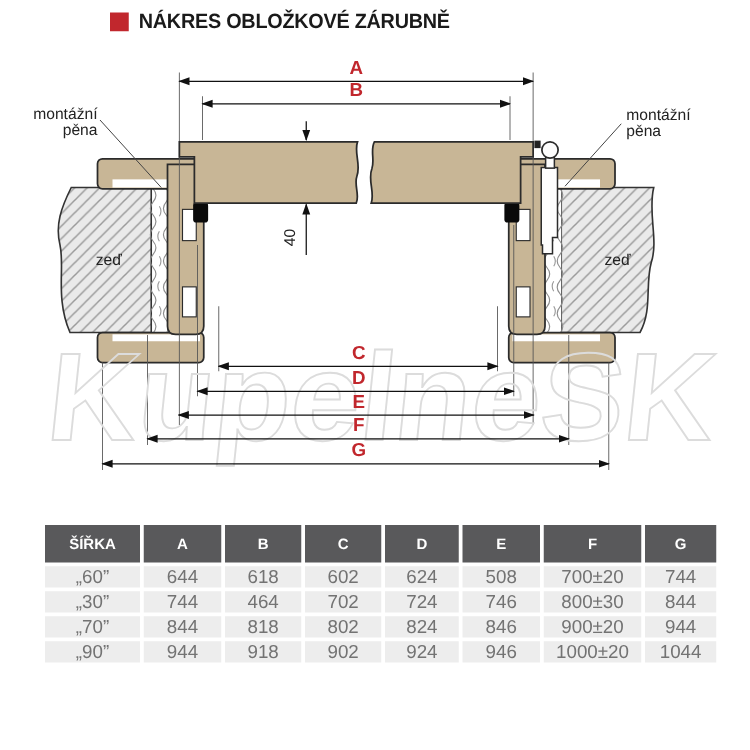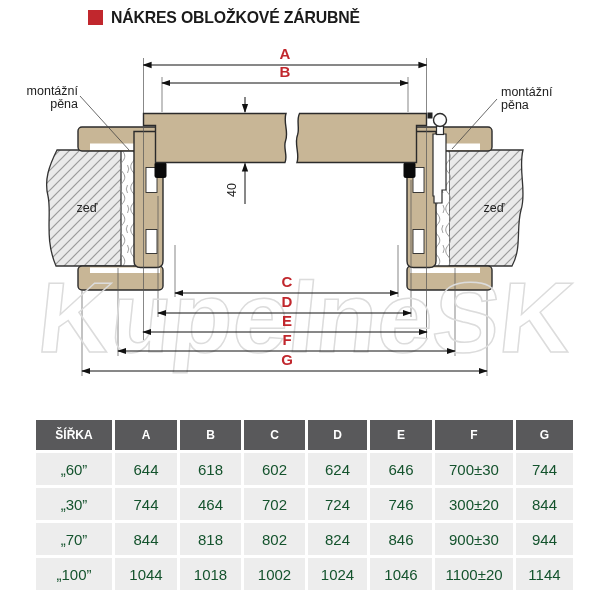--- a/index.html
+++ b/index.html
@@ -23,22 +23,22 @@
       font-family:"Liberation Sans",sans-serif;}
   table.spec{
     position:absolute;left:33px;top:417px;width:534px;
     border-collapse:separate;border-spacing:3px;table-layout:fixed;
   }
   table.spec th{
     background:#59595b;color:#ffffff;font-weight:700;font-size:12px;
     height:30px;text-align:center;vertical-align:middle;padding:0;
   }
   table.spec td{
-    background:#ededed;color:#14532d;font-size:15px;
-    height:32px;text-align:center;vertical-align:middle;padding:0;
+    background:#ededed;color:#737373;font-size:15px;
+    height:17px;text-align:center;vertical-align:middle;padding:0;
   }
 </style>
 </head>
 <body>
 
 <svg class="diagram" width="600" height="412" viewBox="0 0 600 412" xmlns="http://www.w3.org/2000/svg">
   <defs>
     <pattern id="hatch" patternUnits="userSpaceOnUse" width="10" height="10">
       <rect width="10" height="10" fill="#eaeaea"></rect>
       <path d="M-2,12 L12,-2" stroke="#9a9a9a" stroke-width="1.2" fill="none"></path>
@@ -179,48 +179,48 @@
       <th>G</th>
     </tr>
   </thead>
   <tbody>
     <tr>
       <td>„60”</td>
       <td>644</td>
       <td>618</td>
       <td>602</td>
       <td>624</td>
-      <td>646</td>
-      <td>700±30</td>
+      <td>508</td>
+      <td>700±20</td>
       <td>744</td>
     </tr>
     <tr>
       <td>„30”</td>
       <td>744</td>
       <td>464</td>
       <td>702</td>
       <td>724</td>
       <td>746</td>
-      <td>300±20</td>
+      <td>800±30</td>
       <td>844</td>
     </tr>
     <tr>
       <td>„70”</td>
       <td>844</td>
       <td>818</td>
       <td>802</td>
       <td>824</td>
       <td>846</td>
-      <td>900±30</td>
+      <td>900±20</td>
       <td>944</td>
     </tr>
     <tr>
-      <td>„100”</td>
+      <td>„90”</td>
+      <td>944</td>
+      <td>918</td>
+      <td>902</td>
+      <td>924</td>
+      <td>946</td>
+      <td>1000±20</td>
       <td>1044</td>
-      <td>1018</td>
-      <td>1002</td>
-      <td>1024</td>
-      <td>1046</td>
-      <td>1100±20</td>
-      <td>1144</td>
     </tr>
   </tbody>
 </table>
 
 </body></html>

